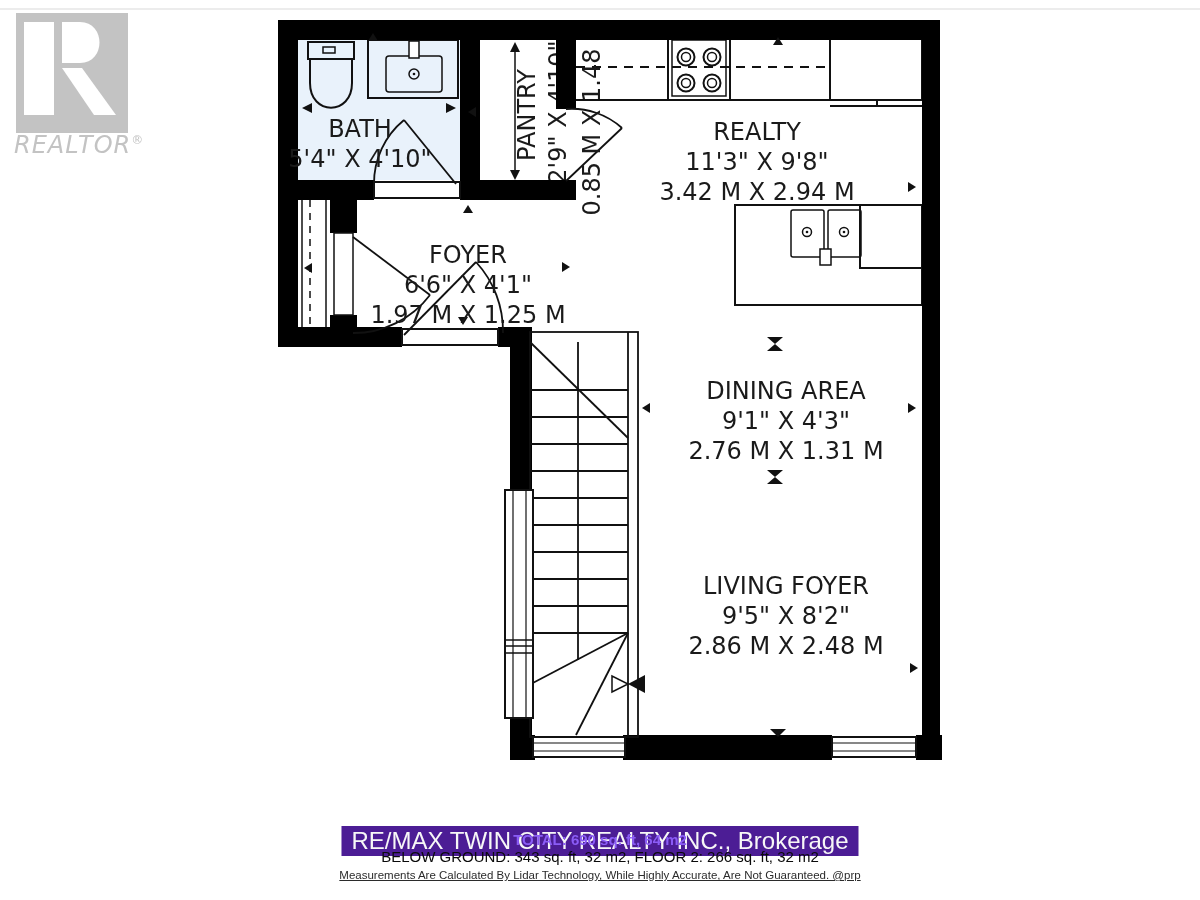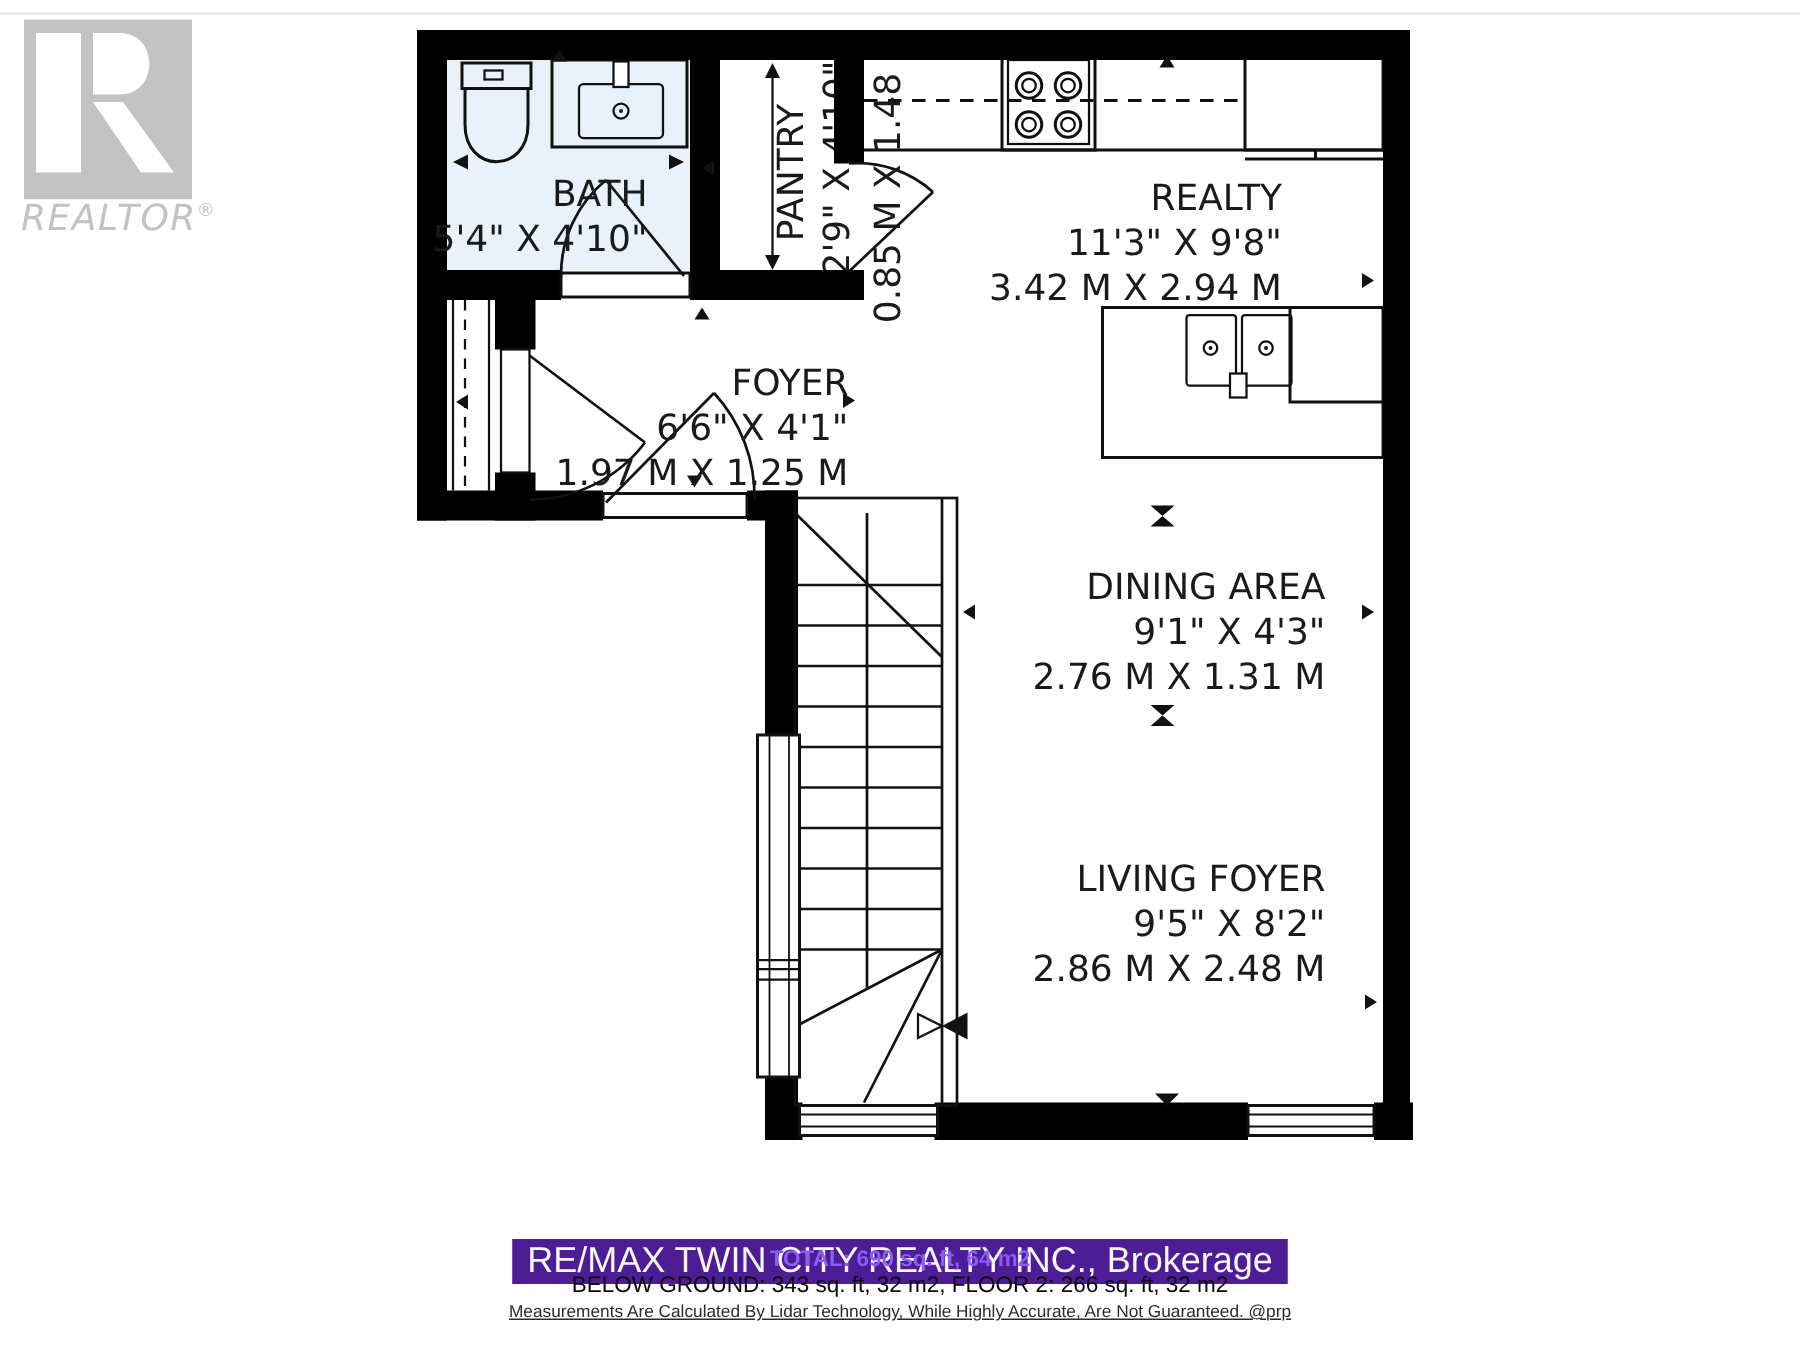--- a/index.html
+++ b/index.html
@@ -1,20 +1,20 @@
 <!DOCTYPE html>
 <html><head>
 <meta charset="utf-8">
 <style>
   html,body{margin:0;padding:0;background:#fff;}
   #page{position:relative;width:1200px;height:900px;background:#fff;overflow:hidden;
         font-family:"DejaVu Sans",sans-serif;color:#1a1a1a;}
   .top-rule{position:absolute;left:0;top:8px;width:1200px;height:2px;background:#ececec;}
   svg.plan{position:absolute;left:0;top:0;z-index:2;}
-  .room-label{position:absolute;transform:translateX(-50%);text-align:right;white-space:nowrap;
+  .room-label{position:absolute;transform:translateX(-50%);text-align:center;white-space:nowrap;
               font-size:24px;line-height:30px;z-index:3;}
   .vlabel{position:absolute;transform:translate(-50%,-50%) rotate(-90deg);white-space:nowrap;
           font-size:24px;z-index:3;}
   .vlabel.under{z-index:1;}
   
   .logo{position:absolute;left:16px;top:13px;z-index:1;}
   .logo-text{position:absolute;left:14px;top:131px;z-index:1;font-size:24px;letter-spacing:1px;
              color:#c3c3c3;white-space:nowrap;font-style:italic;}
   .logo-text sup{font-size:12px;}
   

